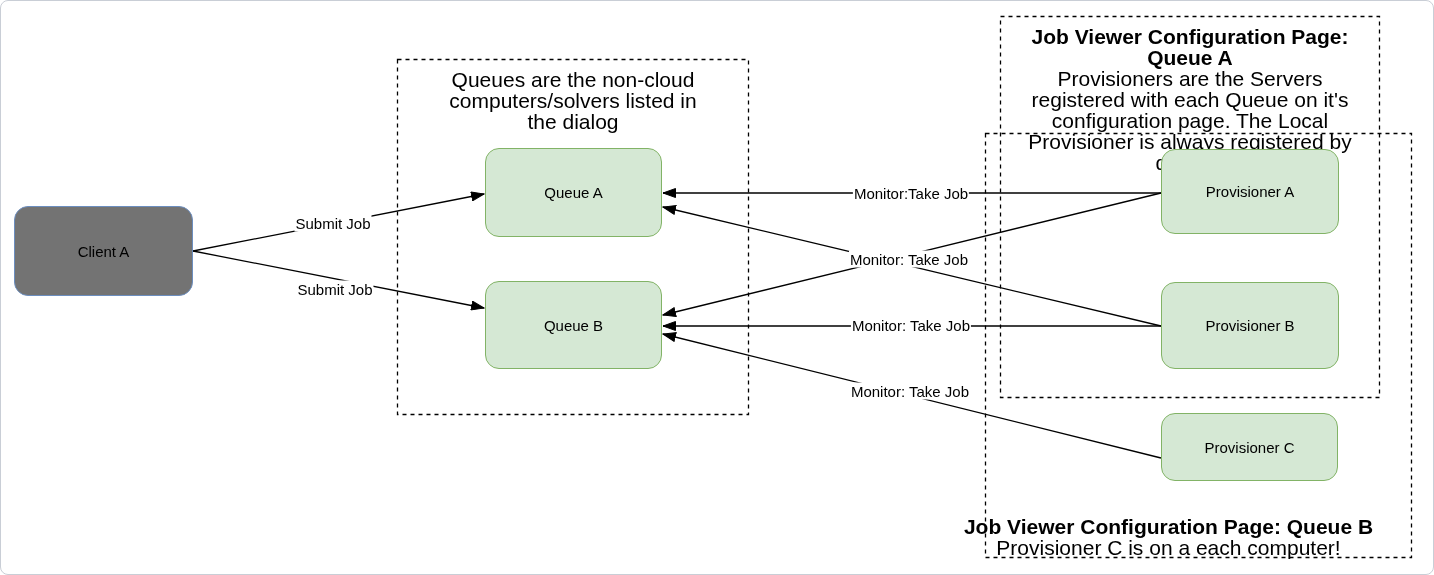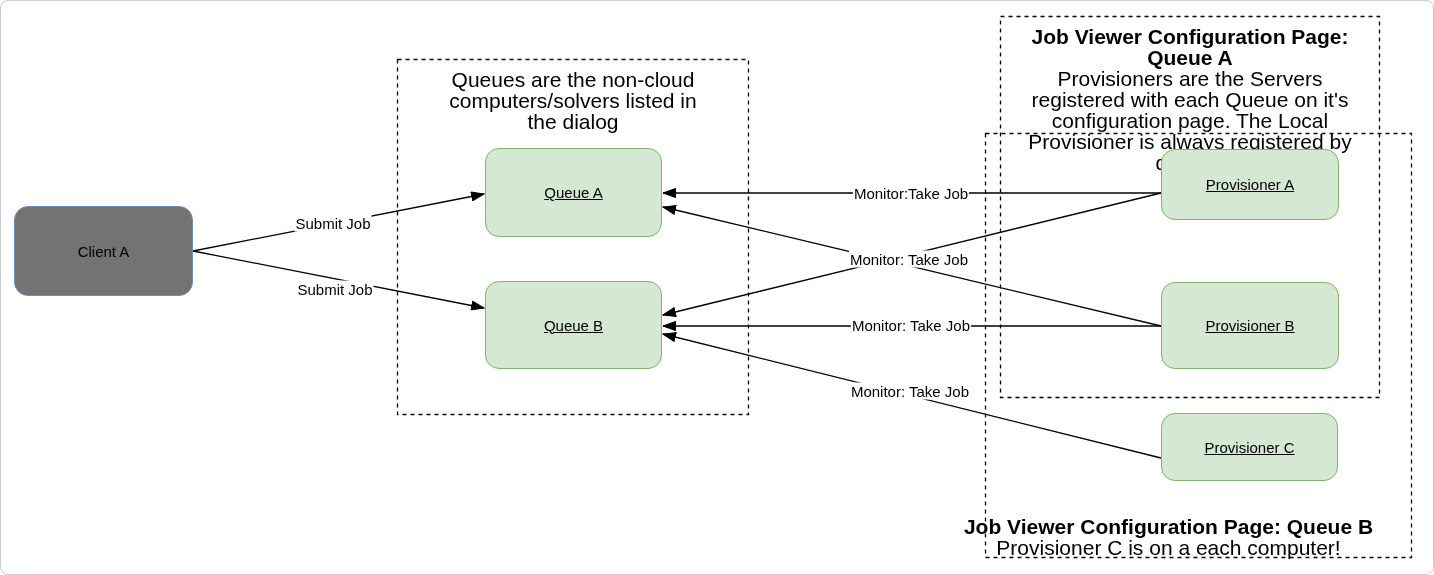--- a/index.html
+++ b/index.html
@@ -32,21 +32,20 @@
     border-radius: 14px;
     display: flex;
     align-items: center;
     justify-content: center;
     font-size: 15px;
     white-space: nowrap;
   }
   .node-green {
     background: #d5e8d4;
     border: 1px solid #82b366;
-    text-decoration: underline;
   }
   .node-blue {
     background: #737373;
     border: 1px solid #6c8ebf;
   }
   .group-text {
     position: absolute;
     text-align: center;
     font-size: 21px;
     line-height: 21px;
@@ -108,21 +107,21 @@
   </div>
 
   <div class="node node-green" style="left:484px; top:147px; width:177px; height:89px;">
     <span>Queue A</span>
   </div>
 
   <div class="node node-green" style="left:484px; top:280px; width:177px; height:88px;">
     <span>Queue B</span>
   </div>
 
-  <div class="node node-green" style="left:1160px; top:148px; width:178px; height:71px;">
+  <div class="node node-green" style="left:1160px; top:148px; width:178px; height:85px;">
     <span>Provisioner A</span>
   </div>
 
   <div class="node node-green" style="left:1160px; top:281px; width:178px; height:87px;">
     <span>Provisioner B</span>
   </div>
 
   <div class="node node-green" style="left:1160px; top:412px; width:177px; height:68px;">
     <span>Provisioner C</span>
   </div>

